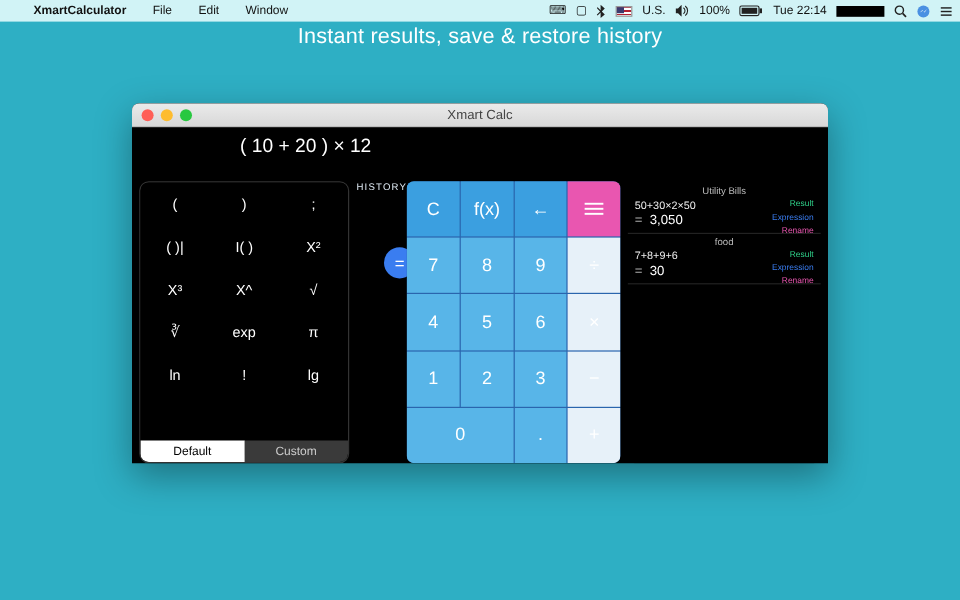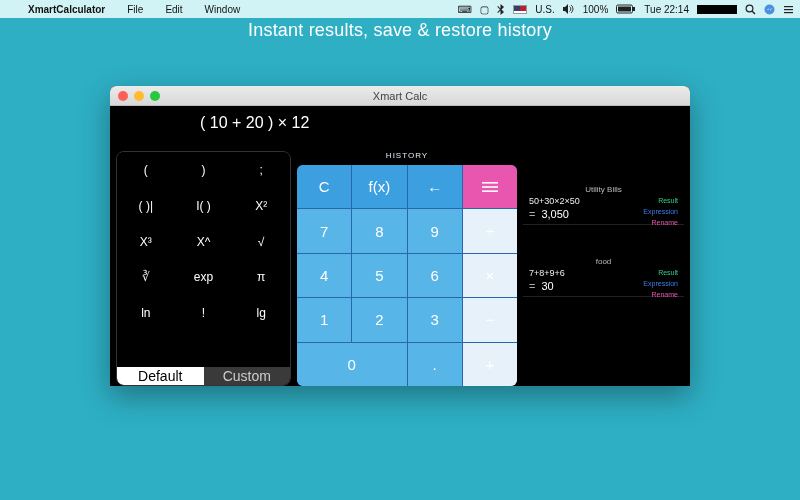--- a/index.html
+++ b/index.html
@@ -32,39 +32,39 @@
   .eq-row { position: absolute; left: 210px; top: 100px; display: flex; align-items: center; gap: 12px; }
   .eq-badge { width: 26px; height: 26px; border-radius: 50%; background: #3a7df0; color: #fff; display: flex; align-items: center; justify-content: center; font-size: 14px; }
   .result { font-size: 16px; font-weight: 300; }
 
   .panels { display: flex; position: absolute; bottom: 0; left: 0; right: 0; height: 235px; padding: 0 6px 0 6px; gap: 6px; }
 
   
   .adv { width: 175px; background: #000; border: 1px solid #333; border-radius: 8px; overflow: hidden; display: flex; flex-direction: column; }
   .adv-grid { flex: 1; display: grid; grid-template-columns: repeat(3,1fr); grid-template-rows: repeat(6,1fr); }
   .adv-grid button { background: #000; color: #fff; border: none; font-size: 12px; cursor: pointer; }
-  .adv-tabs { height: 18px; display: flex; font-size: 14px; }
+  .adv-tabs { height: 18px; display: flex; font-size: 10px; }
   .adv-tabs div { flex: 1; display: flex; align-items: center; justify-content: center; }
   .tab-default { background: #fff; color: #000; border-radius: 0 0 0 6px; }
   .tab-custom { background: #3a3a3a; color: #ccc; border-radius: 0 0 6px 0; }
 
   
-  .center { width: 220px; display: flex; flex-direction: column; }
+  .center { width: 220px; display: flex; flex-direction: row; }
   .hist-label { height: 12px; text-align: center; font-size: 8px; color: #dfeaf4; letter-spacing: 1px; margin-bottom: 2px; }
   .numpad { flex: 1; display: grid; grid-template-columns: repeat(4,1fr); grid-template-rows: repeat(5,1fr); gap: 1px; background: #2a65ad; border-radius: 6px; overflow: hidden; }
   .numpad button { border: none; font-size: 15px; cursor: pointer; color: #fff; display:flex; align-items:center; justify-content:center; }
   .k-func { background: #3b9fe0; }
   .k-list { background: #e956b0; }
   .k-num  { background: #58b5e8; }
   .k-op   { background: #e7f1f9; color: #3a7bbf; }
   .zero { grid-column: span 2; }
 
   
   .history { flex: 1; background: #000; border-radius: 6px; overflow: hidden; padding: 2px 0; }
-  .h-item { border-bottom: 1px solid #222; padding: 2px 6px 4px 6px; position: relative; margin-top: 30px; }
+  .h-item { border-bottom: 1px solid #222; padding: 2px 6px 4px 6px; position: relative; }
   .h-title { text-align: center; font-size: 8px; color: #bbb; margin-bottom: 2px; }
   .h-expr { font-size: 9px; color: #eee; }
   .h-res { font-size: 11px; color: #fff; margin-top: 2px; }
   .h-res .eq { color: #aaa; margin-right: 6px; }
   .h-links { position: absolute; right: 6px; top: 12px; font-size: 7px; text-align: right; line-height: 11px; }
   .h-links .l1 { color: #2fd18a; } .h-links .l2 { color: #3a7df0; } .h-links .l3 { color: #e956b0; }
 
   svg { display: block; }
 </style>
 </head>

